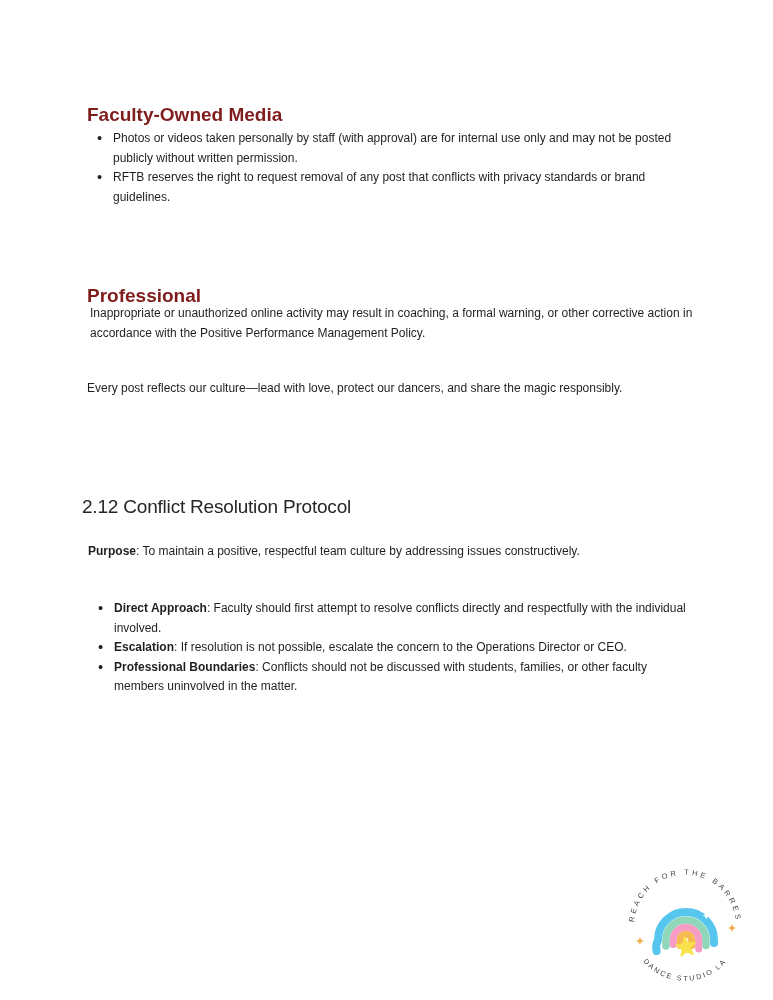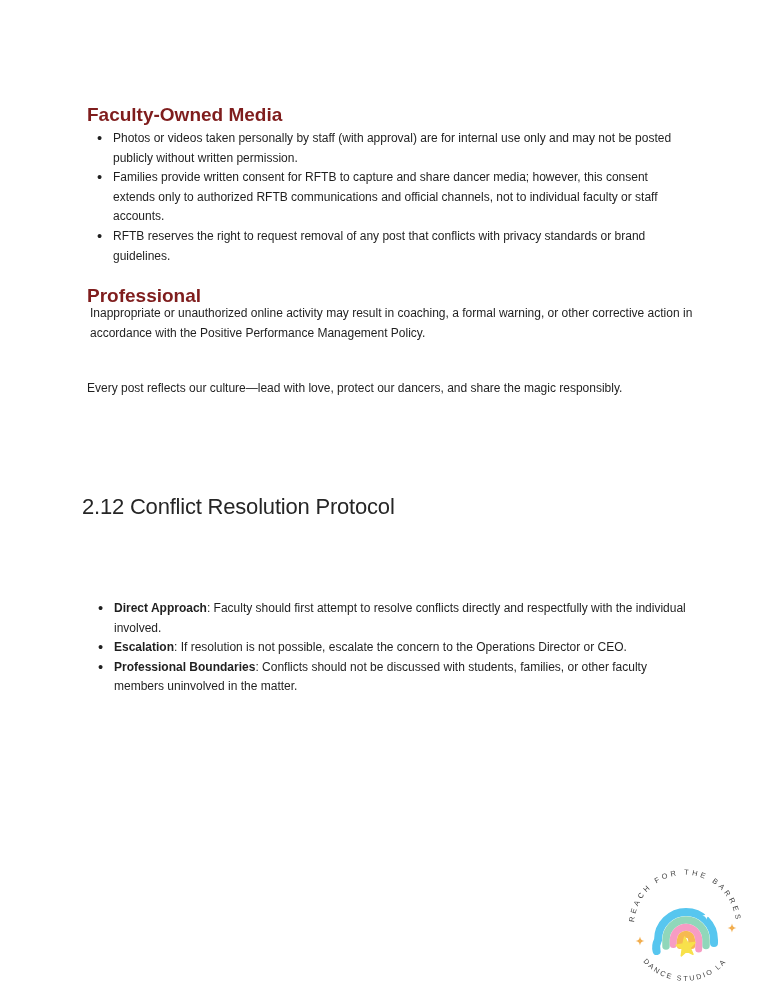--- a/index.html
+++ b/index.html
@@ -18,21 +18,21 @@
     font-weight:700;
     line-height:19px;
     color:#7f1d1d;
   }
   .body-text{
     font-size:12px;
     line-height:19.6px;
     color:#1f1f1f;
   }
   .section-title{
-    font-size:22px;
+    font-size:19px;
     font-weight:400;
     letter-spacing:-0.2px;
     color:#262626;
     line-height:26px;
   }
   ul.bullets{
     list-style:none;
     margin:0;padding:0;
   }
   ul.bullets li{
@@ -60,32 +60,34 @@
 </style>
 </head>
 <body>
 
 <div class="page">
 
   <div class="abs h-bold" style="left:87px;top:105px;">Faculty-Owned Media</div>
 
   <ul class="abs bullets body-text" style="left:87px;top:129px;width:604px;">
     <li>Photos or videos taken personally by staff (with approval) are for internal use only and may not be posted publicly without written permission.</li>
-    <li>Families provide written consent for RFTB to capture and share dancer media; however, this consent extends only to authorized RFTB communications and official channels, not to individual faculty or staff accounts.</li>
     <li>RFTB reserves the right to request removal of any post that conflicts with privacy standards or brand guidelines.</li>
   </ul>
 
   <div class="abs h-bold" style="left:87px;top:286px;">Professional</div>
 
   <div class="abs body-text" style="left:90px;top:304px;width:612px;">Inappropriate or unauthorized online activity may result in coaching, a formal warning, or other corrective action in accordance with the Positive Performance Management Policy.</div>
 
   <div class="abs body-text" style="left:87px;top:379px;width:612px;">Every post reflects our culture—lead with love, protect our dancers, and share the magic responsibly.</div>
 
   <div class="abs section-title" style="left:82px;top:494px;">2.12 Conflict Resolution Protocol</div>
 
+  <div class="abs body-text" style="left:88px;top:542px;width:600px;">
+    <span class="lead-bold">Purpose</span><span>: To maintain a positive, respectful team culture by addressing issues constructively.</span>
+  </div>
 
   <ul class="abs bullets body-text" style="left:88px;top:599px;width:606px;">
     <li>
       <span class="lead-bold">Direct Approach</span><span>: Faculty should first attempt to resolve conflicts directly and respectfully with the individual involved.</span>
     </li>
     <li>
       <span class="lead-bold">Escalation</span><span>: If resolution is not possible, escalate the concern to the Operations Director or CEO.</span>
     </li>
     <li>
       <span class="lead-bold">Professional Boundaries</span><span>: Conflicts should not be discussed with students, families, or other faculty members uninvolved in the matter.</span>

